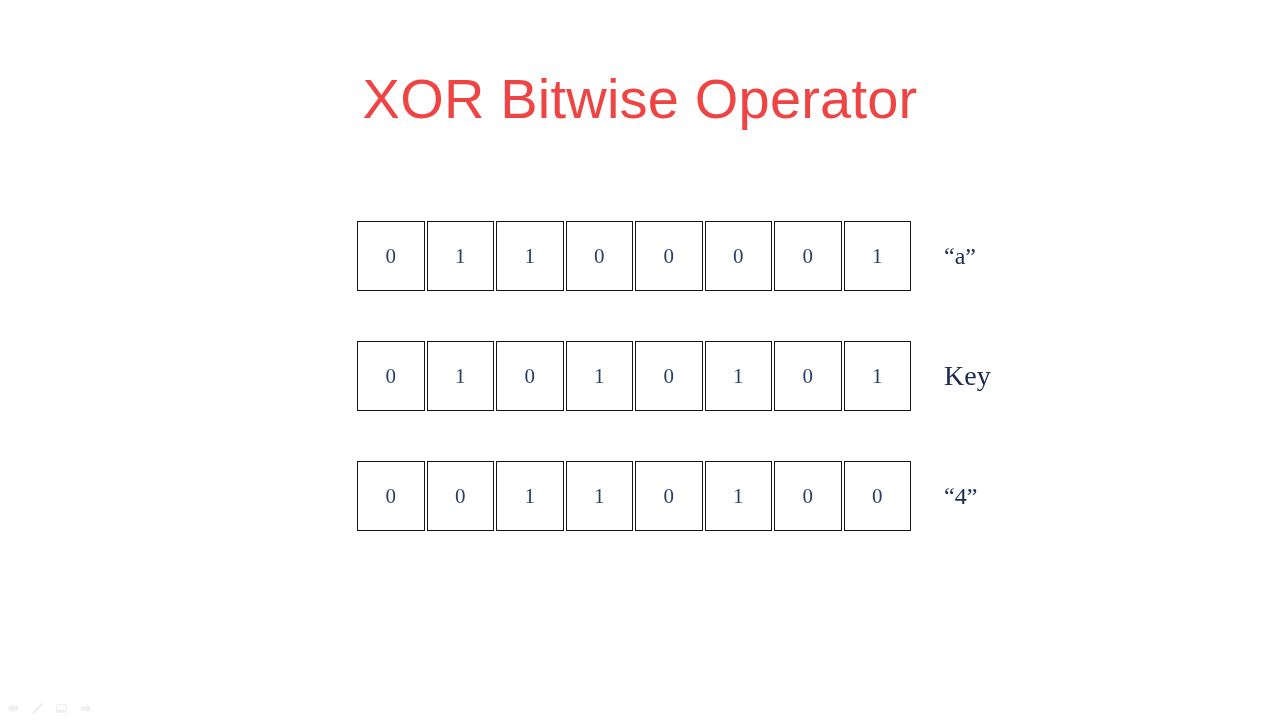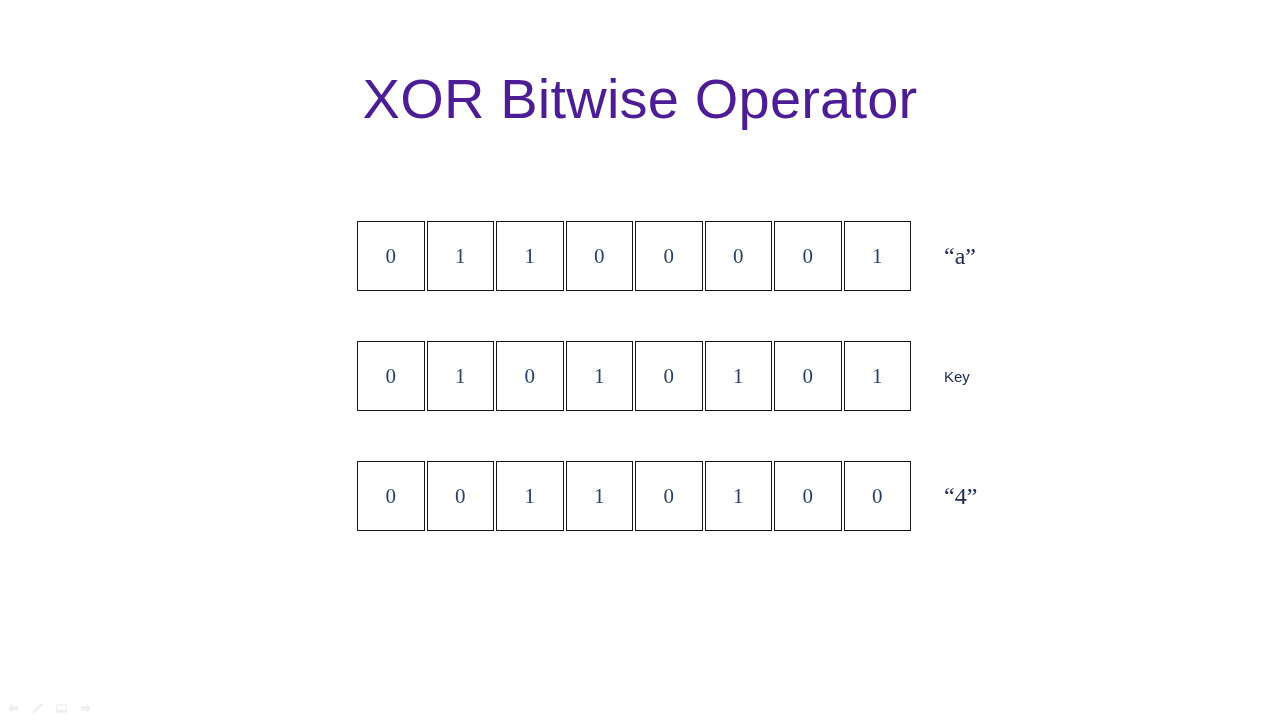--- a/index.html
+++ b/index.html
@@ -26,21 +26,21 @@
   .slide-title {
     position: absolute;
     top: 68px;
     left: 0;
     width: 1280px;
     text-align: center;
     font-family: "Liberation Sans", sans-serif;
     font-size: 56px;
     font-weight: 300;
     letter-spacing: 0.2px;
-    color: #4c1d95;
+    color: #ef4444;
     line-height: 1.1;
     white-space: nowrap;
   }
 
   
   .bit-row {
     position: absolute;
     left: 357px;
     width: 554px;
     height: 70px;
@@ -85,22 +85,22 @@
   }
   .row-label[data-row="0"] { top: 221px; }
   .row-label[data-row="1"] { top: 341px; }
   .row-label[data-row="2"] { top: 461px; }
 
   .row-label.serif {
     font-family: "Liberation Serif", serif;
     font-size: 24px;
   }
   .row-label.sans {
-    font-family: Liberation Sans, sans-serif;
-    font-size: 15px;
+    font-family: Liberation Serif, serif;
+    font-size: 28px;
   }
 
   
   .presenter-toolbar {
     position: absolute;
     left: 6px;
     bottom: 4px;
     display: flex;
     flex-direction: row;
     align-items: center;

